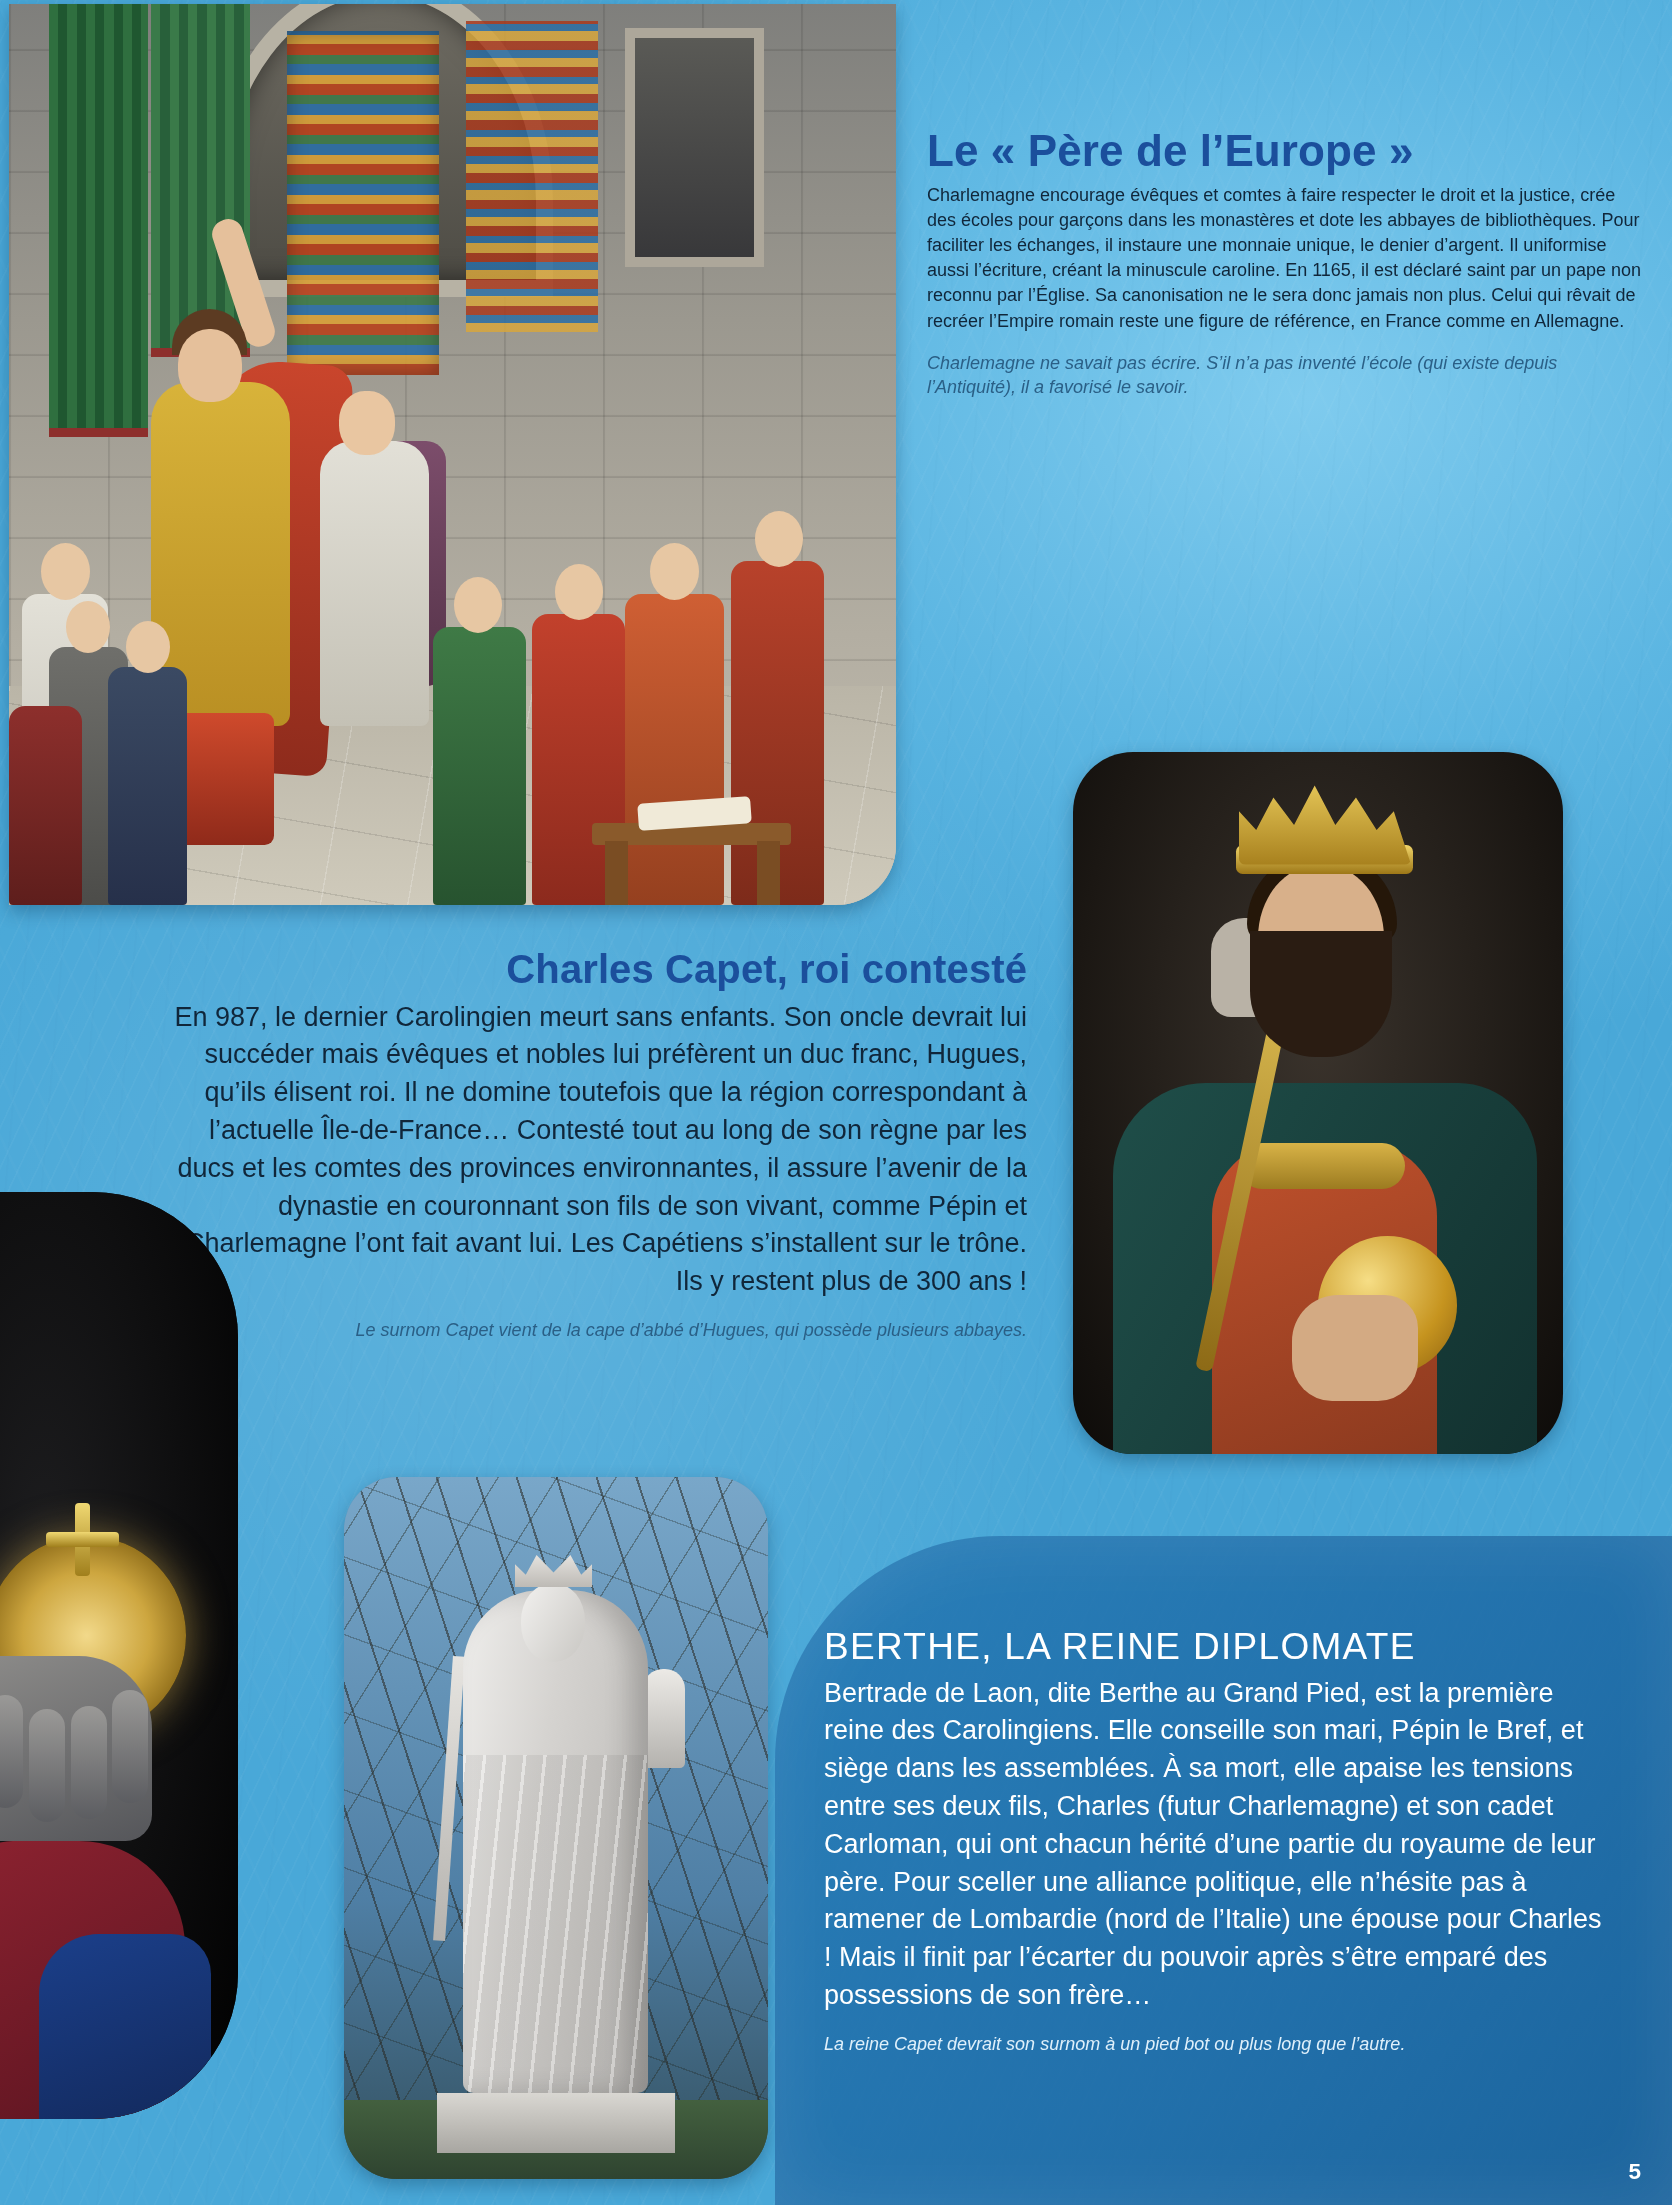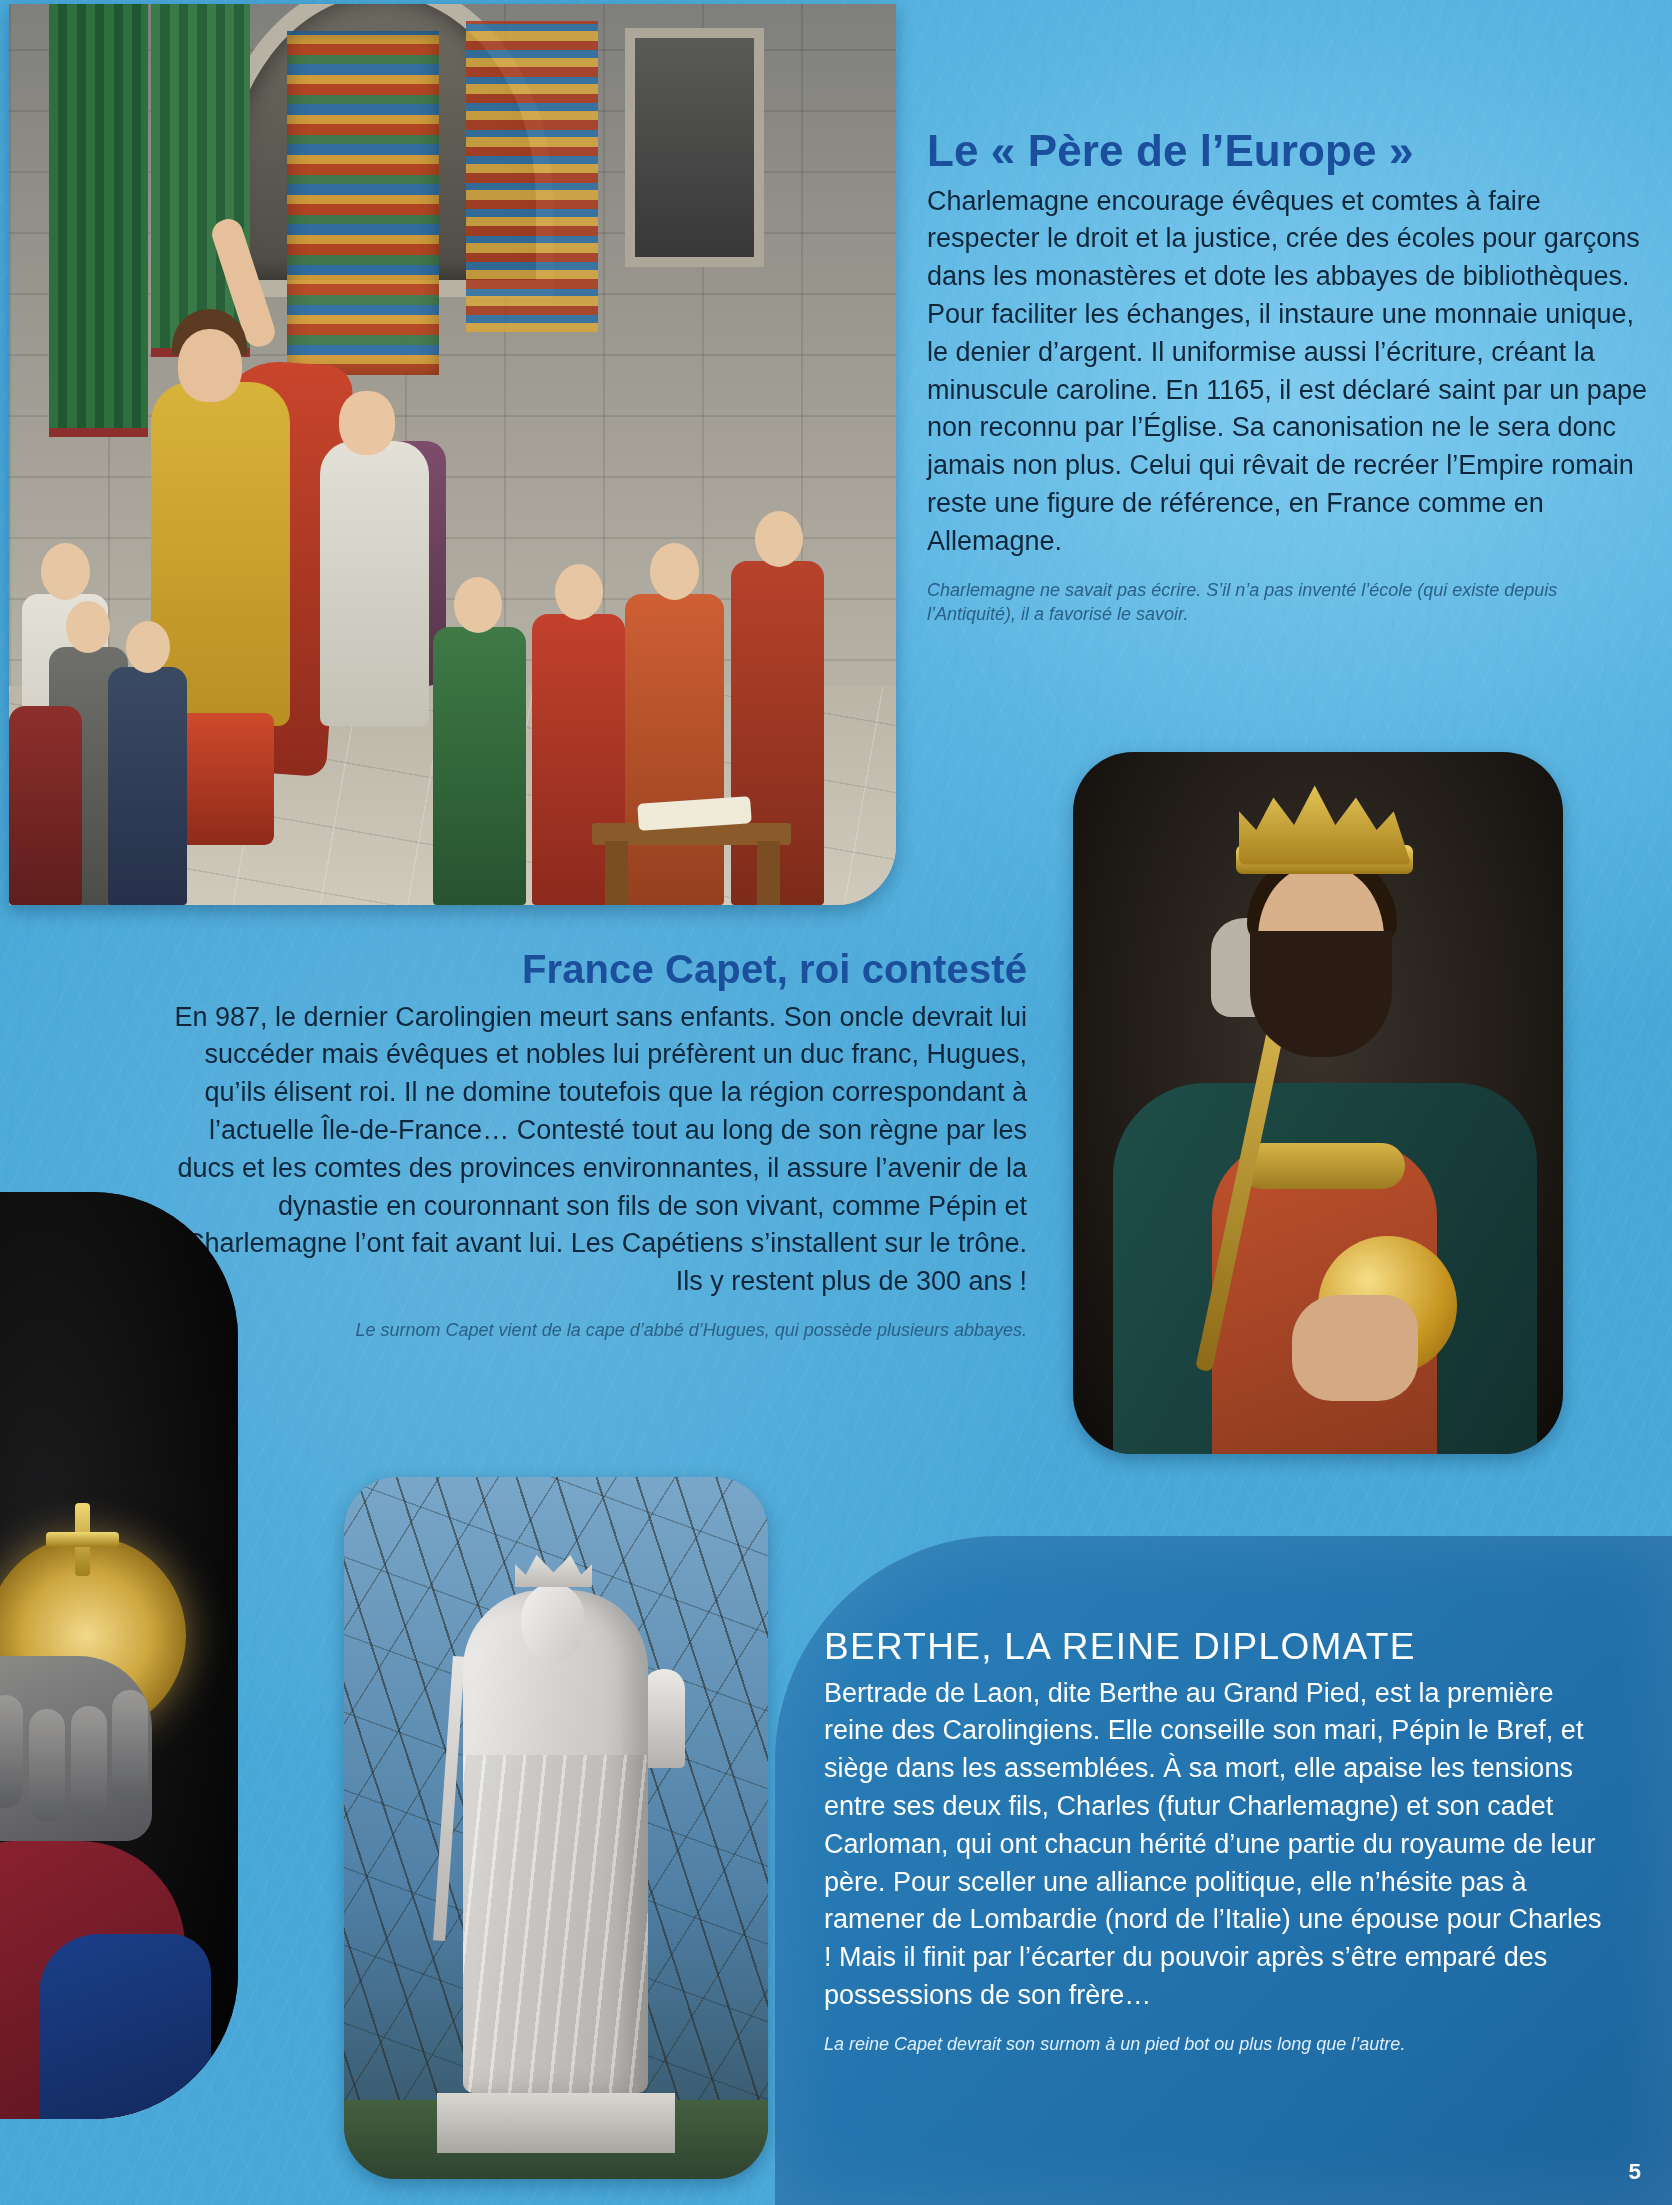--- a/index.html
+++ b/index.html
@@ -322,21 +322,21 @@
     color: #2a5f86;
     line-height: 1.35;
   }
 
   
   #block-europe {
     left: 927px; top: 126px; width: 722px;
     text-align: left;
   }
   #block-europe h2.heading { font-size: 44px; }
-  #block-europe .body-text { font-size: 27px; }
+  #block-europe .body-text { font-size: 18px; }
   #block-europe .caption { font-size: 18px; }
 
   
   #block-hugues {
     left: 159px; top: 947px; width: 868px;
     text-align: right;
   }
   #block-hugues h2.heading { font-size: 40px; }
   #block-hugues .body-text { font-size: 27px; }
   #block-hugues .caption { font-size: 18px; }
@@ -437,21 +437,21 @@
     <div class="hk-hair"></div>
     <div class="hk-face"></div>
     <div class="hk-beard"></div>
     <div class="hk-crown-band"></div>
     <div class="hk-crown"></div>
     <div class="hk-orb"></div>
     <div class="hk-hand"></div>
   </div>
 
   <div class="txt" id="block-hugues">
-    <h2 class="heading">France Capet, roi contesté</h2>
+    <h2 class="heading">Charles Capet, roi contesté</h2>
     <p class="body-text">En 987, le dernier Carolingien meurt sans enfants. Son oncle devrait lui succéder mais évêques et nobles lui préfèrent un duc franc, Hugues, qu’ils élisent roi. Il ne domine toutefois que la région correspondant à l’actuelle Île-de-France… Contesté tout au long de son règne par les ducs et les comtes des provinces environnantes, il assure l’avenir de la dynastie en couronnant son fils de son vivant, comme Pépin et Charlemagne l’ont fait avant lui. Les Capétiens s’installent sur le trône. Ils y restent plus de 300 ans !</p>
     <p class="caption">Le surnom Capet vient de la cape d’abbé d’Hugues, qui possède plusieurs abbayes.</p>
   </div>
 
   <div id="illum-left">
     <div class="dark"></div>
     <div class="halo"></div>
     <div class="cross"></div>
     <div class="hand"></div>
     <div class="finger" style="left:26.5px;top:503px;"></div>

